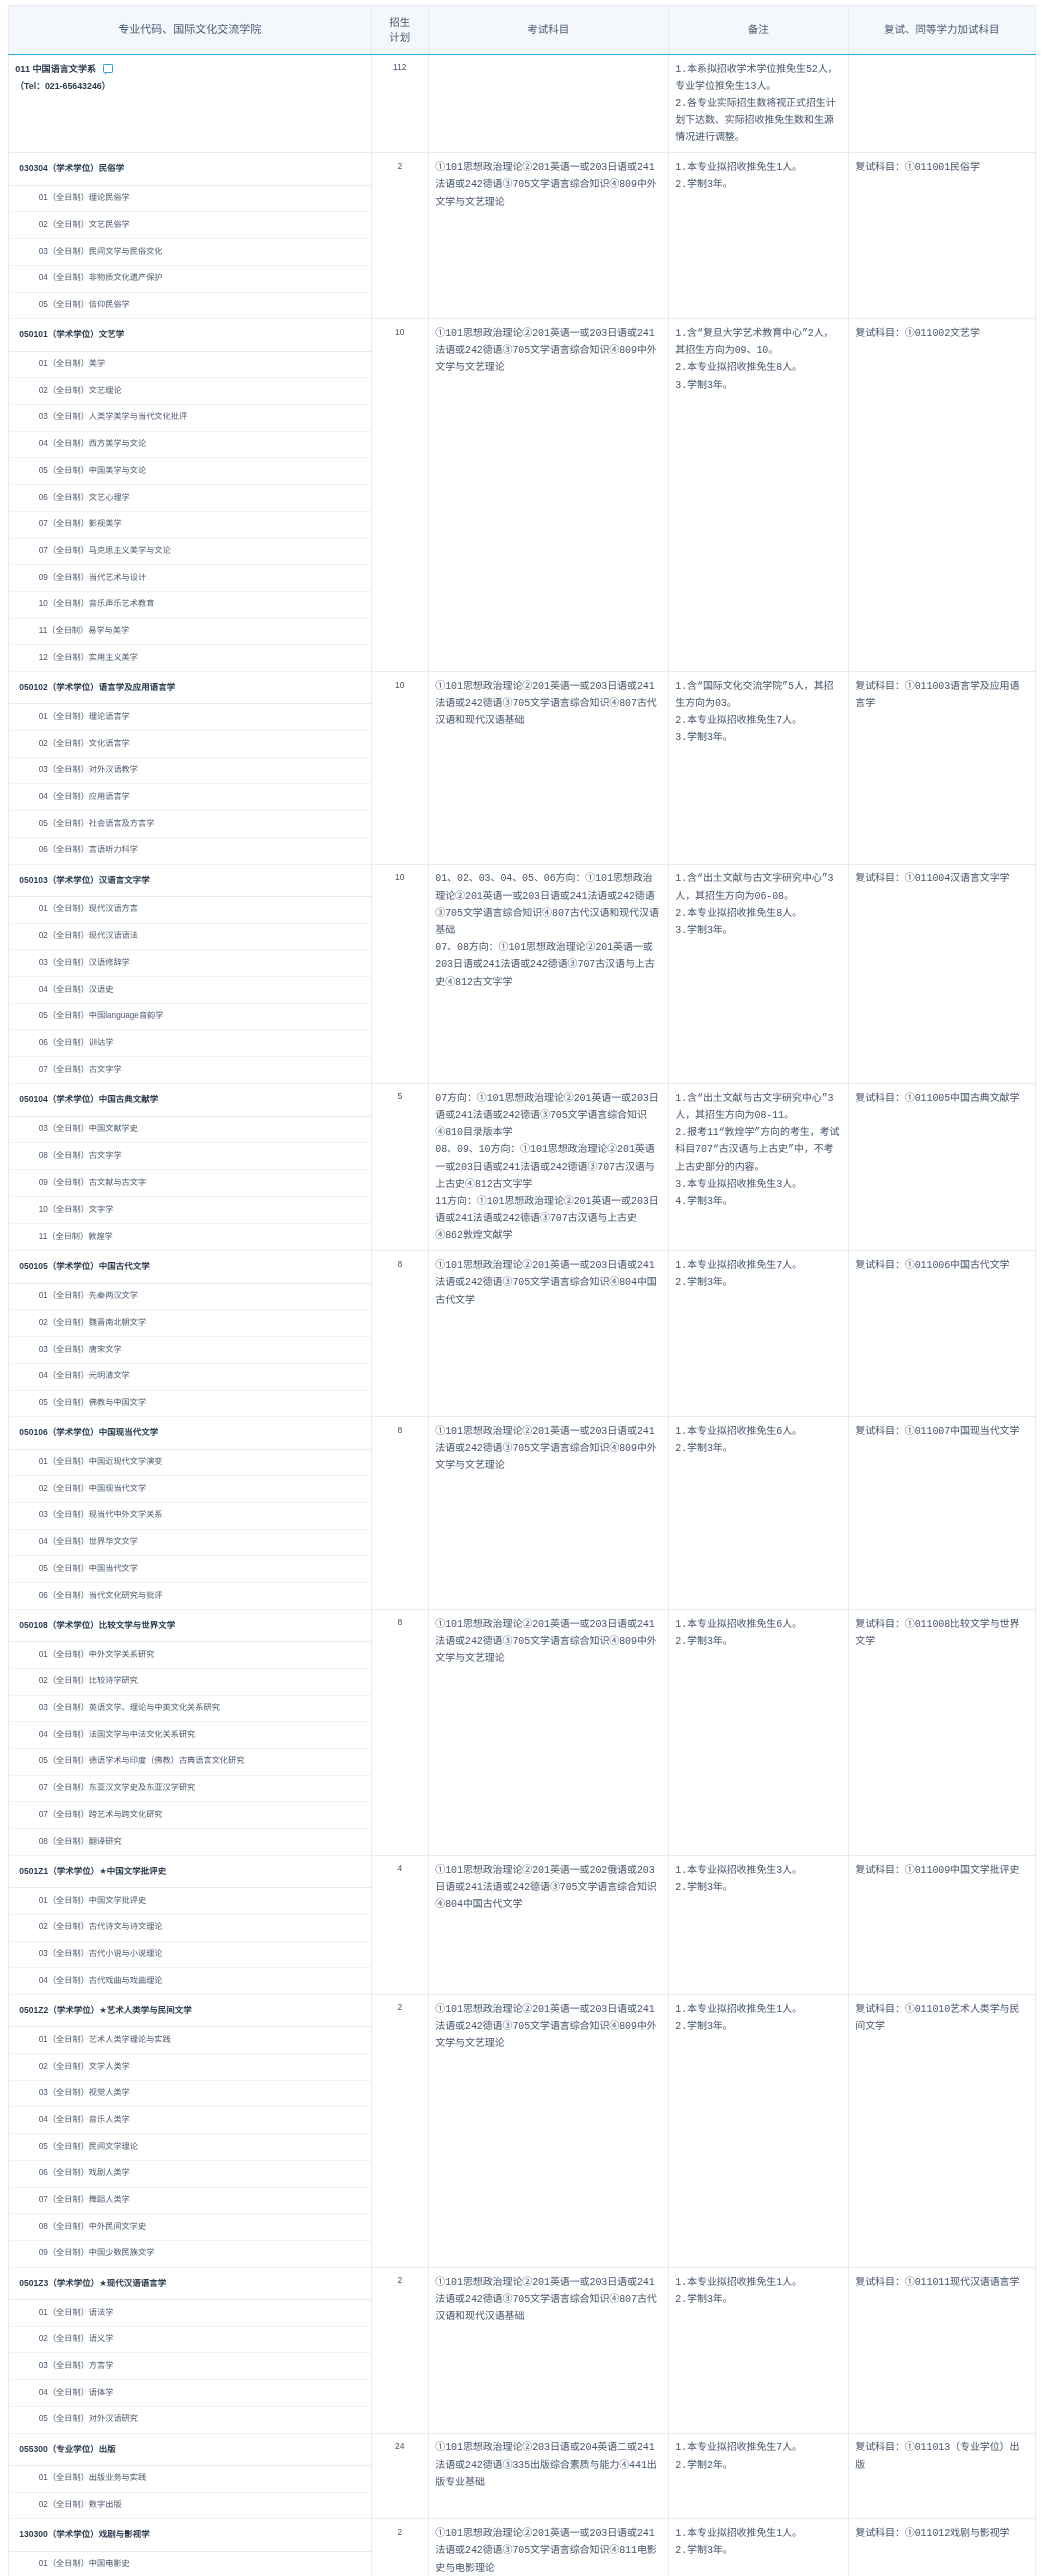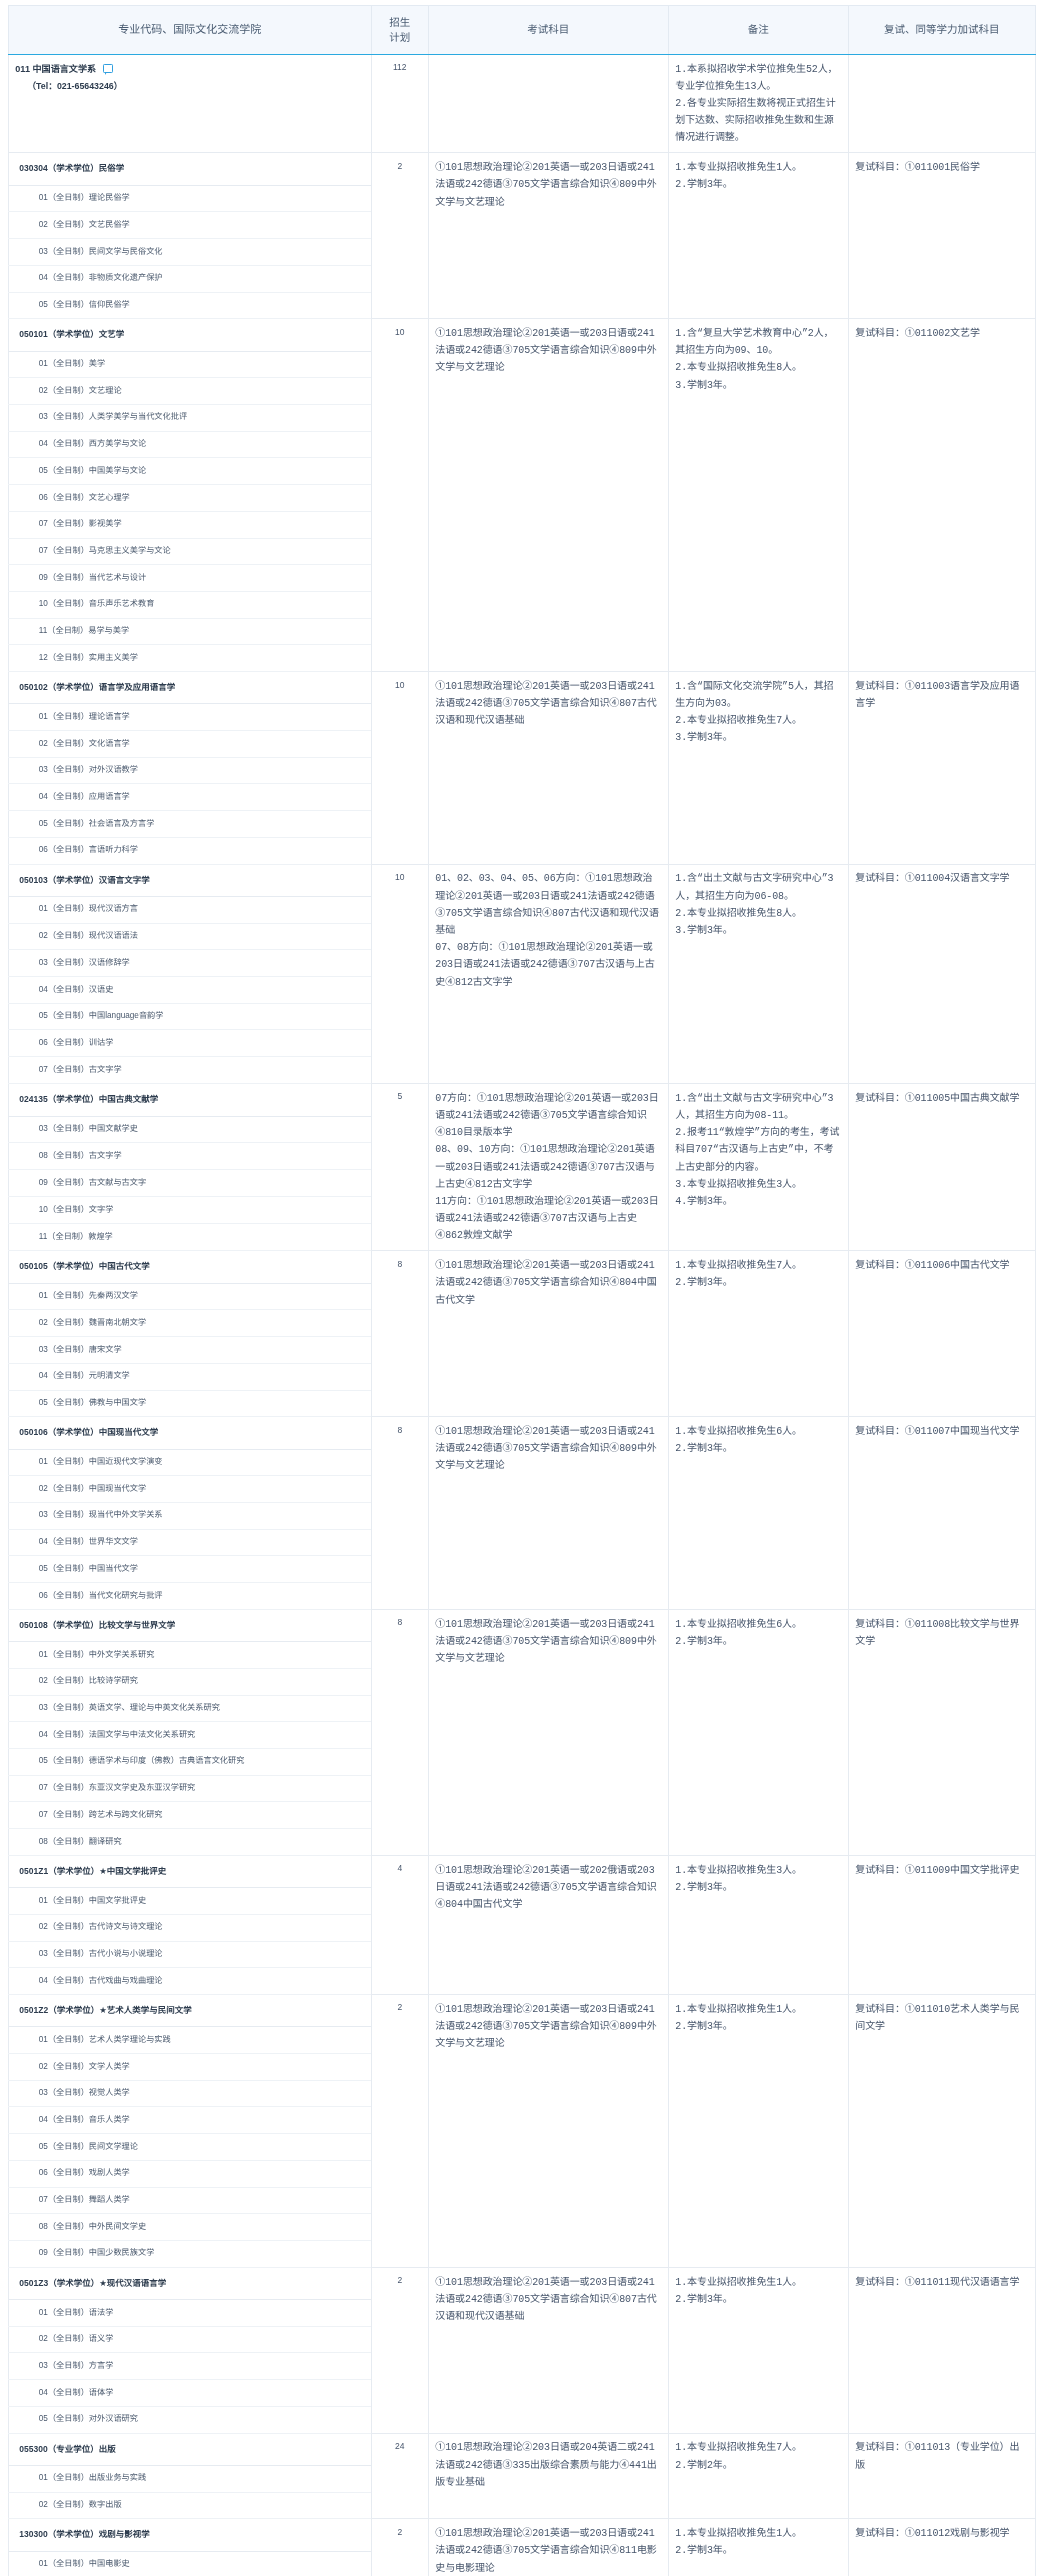--- a/index.html
+++ b/index.html
@@ -103,21 +103,20 @@
     width: 0; height: 0;
     border-left: 2.6px solid #2f9fe0;
     border-bottom: 3.3px solid transparent;
   }
   .dept-tel {
     display: block;
     margin-top: 3.9px;
     font-weight: bold;
     color: #2d3c4e;
     font-size: 8.8px;
-    margin-left: 12px;
   }
   .nowrap-cell { white-space: pre-wrap; }
 </style>
 </head>
 <body>
 
 <div id="page">
 
   <table class="catalog">
     <colgroup>
@@ -266,21 +265,21 @@
         <tr class="dir-row">
           <td class="major">05（全日制）中国language音韵学</td>
         </tr>
         <tr class="dir-row">
           <td class="major">06（全日制）训诂学</td>
         </tr>
         <tr class="dir-row">
           <td class="major">07（全日制）古文字学</td>
         </tr>
         <tr class="major-row">
-          <td class="major">024135（学术学位）中国古典文献学</td>
+          <td class="major">050104（学术学位）中国古典文献学</td>
           <td class="plan" rowspan="6">5</td>
           <td class="exam nowrap-cell" rowspan="6">07方向：①101思想政治理论②201英语一或203日语或241法语或242德语③705文学语言综合知识④810目录版本学
 08、09、10方向：①101思想政治理论②201英语一或203日语或241法语或242德语③707古汉语与上古史④812古文字学
 11方向：①101思想政治理论②201英语一或203日语或241法语或242德语③707古汉语与上古史④862敦煌文献学</td>
           <td class="remark nowrap-cell" rowspan="6">1.含“出土文献与古文字研究中心”3人，其招生方向为08-11。
 2.报考11“敦煌学”方向的考生，考试科目707“古汉语与上古史”中，不考上古史部分的内容。
 3.本专业拟招收推免生3人。
 4.学制3年。</td>
           <td class="retest nowrap-cell" rowspan="6">复试科目：①011005中国古典文献学</td>
         </tr>

